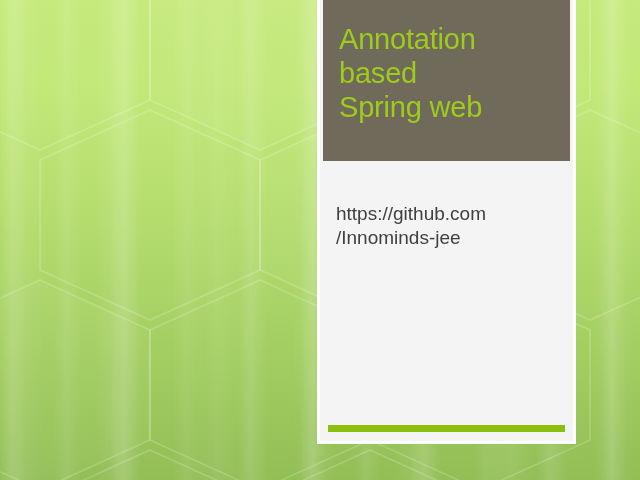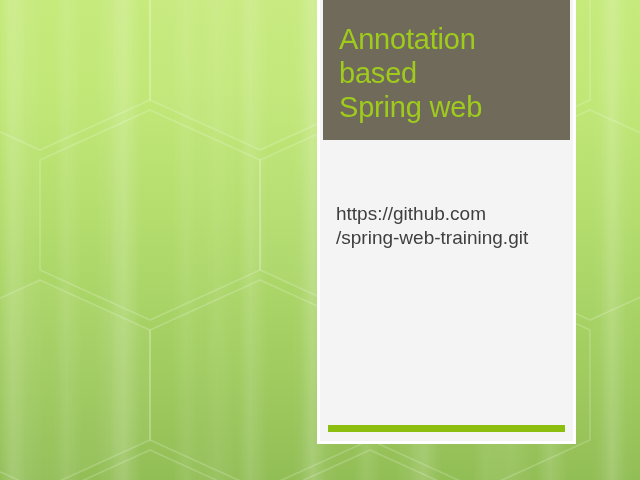--- a/index.html
+++ b/index.html
@@ -71,21 +71,21 @@
     width: 253px;
     height: 441px;
     background: #f4f4f4;
     box-shadow: 0 0 0 3px #ffffff;
   }
   #card-header {
     position: absolute;
     left: 3px;
     top: 0px;
     width: 247px;
-    height: 140px;
+    height: 161px;
     background: #706a5a;
     box-sizing: border-box;
   }
   #card-title {
     position: absolute;
     left: 16px;
     top: 22px;
     right: 8px;
     color: #9fcb1c;
     font-size: 29px;
@@ -154,19 +154,19 @@
   <div id="card">
 
     <div id="card-header">
       <h1 id="card-title">Annotation
 based
 Spring web</h1>
     </div>
 
     <div id="card-body">
       <p class="body-line" id="body-line-1">https://github.com</p>
-      <p class="body-line">/spring-web-training.git</p>
+      <p class="body-line">/Innominds-jee</p>
     </div>
 
     <div id="accent-bar"></div>
   </div>
 
 </div>
 
 </body></html>

